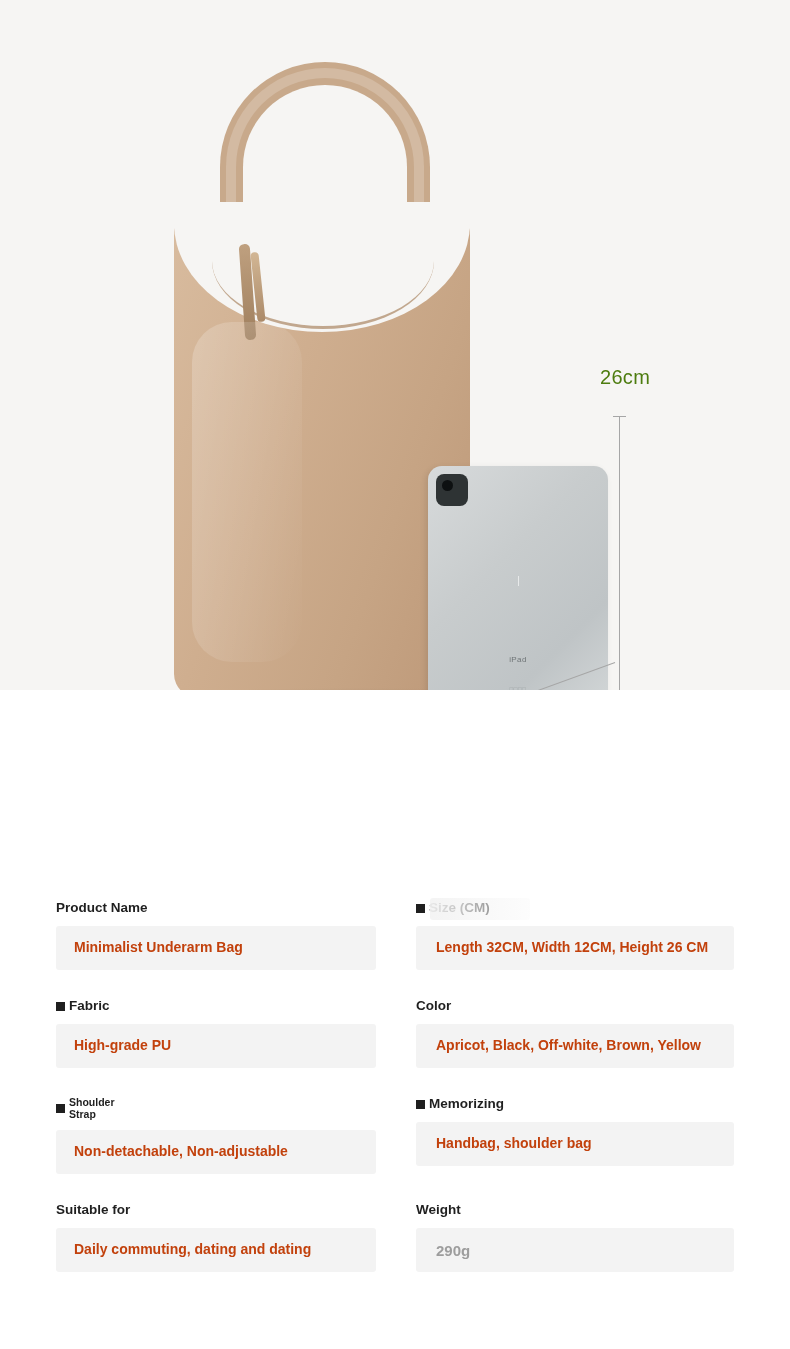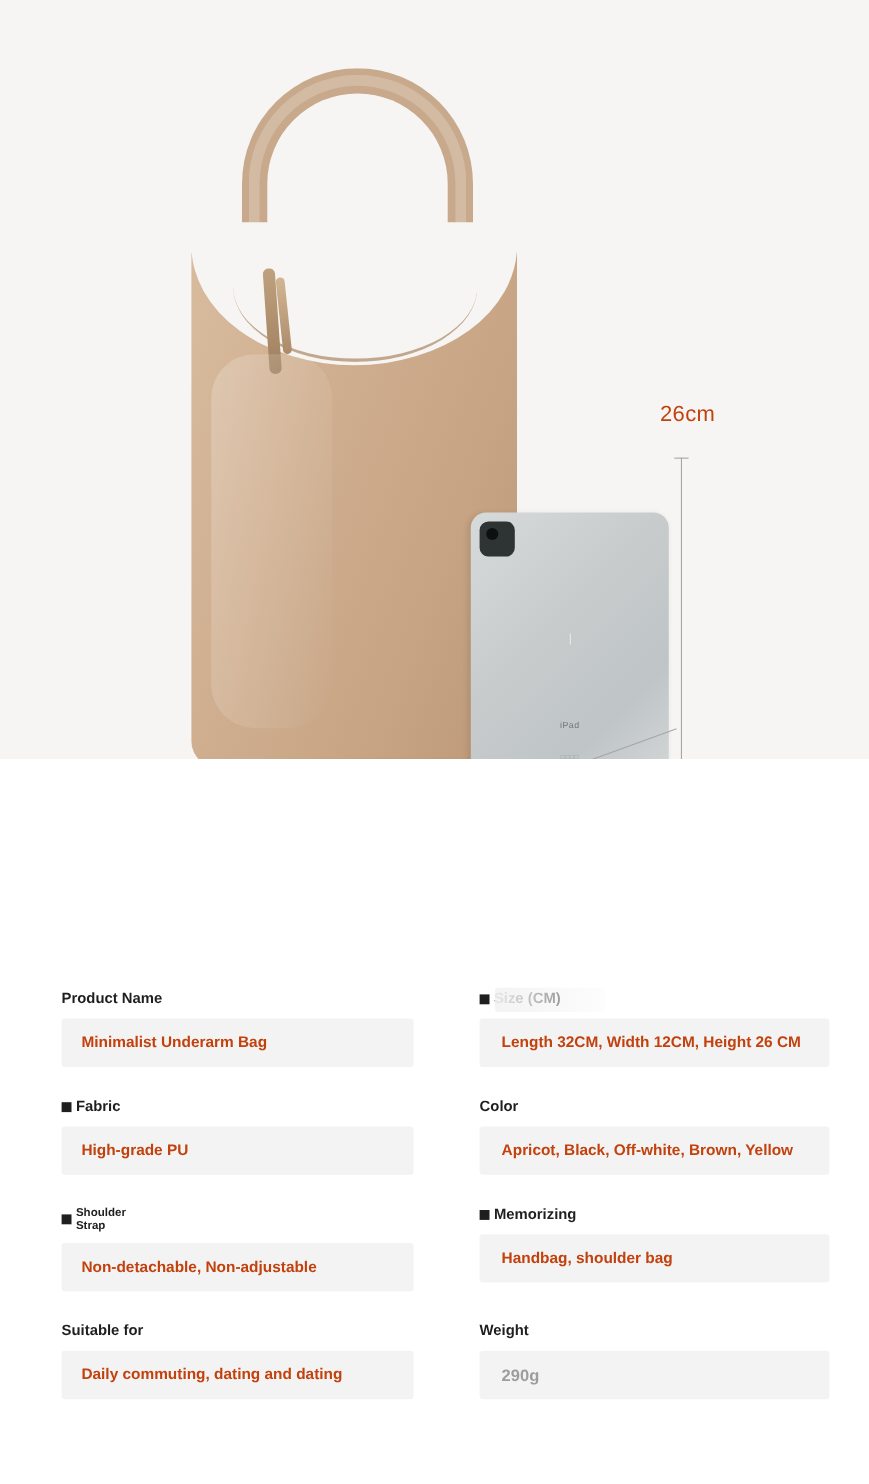--- a/index.html
+++ b/index.html
@@ -238,21 +238,21 @@
     top: 416px;
     width: 13px;
     height: 1px;
     background: #a6a6a6;
   }
   .dim-height-label {
     position: absolute;
     left: 600px;
     top: 366px;
     font-size: 20px;
-    color: #c2410c;
+    color: #4d7c0f;
     letter-spacing: 0.3px;
   }
   .dim-depth-line {
     position: absolute;
     left: 538px;
     top: 690px;
     width: 82px;
     height: 1px;
     background: #a6a6a6;
     transform: rotate(-20deg);
@@ -263,21 +263,21 @@
   .specs {
     position: absolute;
     left: 0;
     top: 900px;
     width: 790px;
     padding: 0;
   }
   .spec-row {
     display: flex;
     justify-content: space-between;
-    padding: 0 36px 0 56px;
+    padding: 0 56px 0 56px;
     margin-bottom: 28px;
   }
   .spec-col {
     width: 320px;
     position: relative;
   }
   .spec-col.right {
     width: 318px;
     margin-left: 34px;
   }

